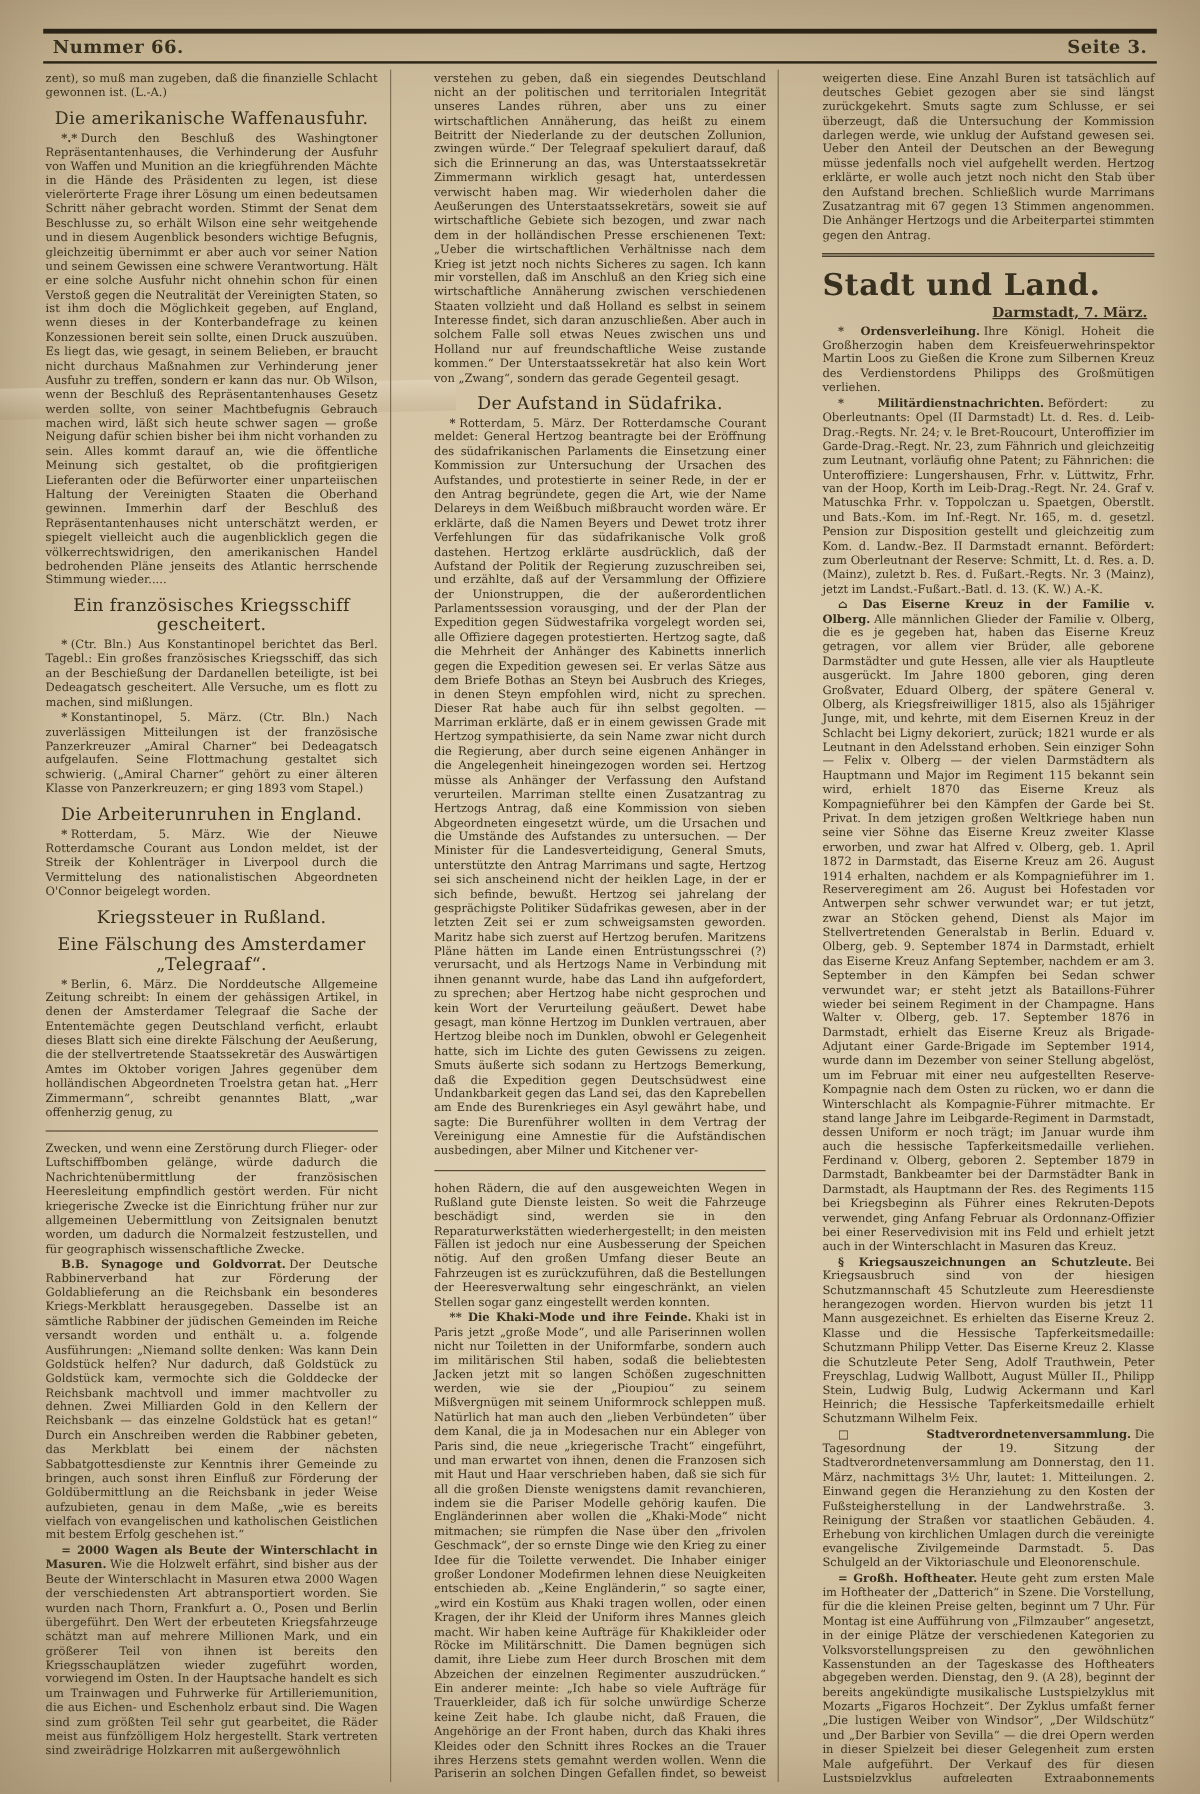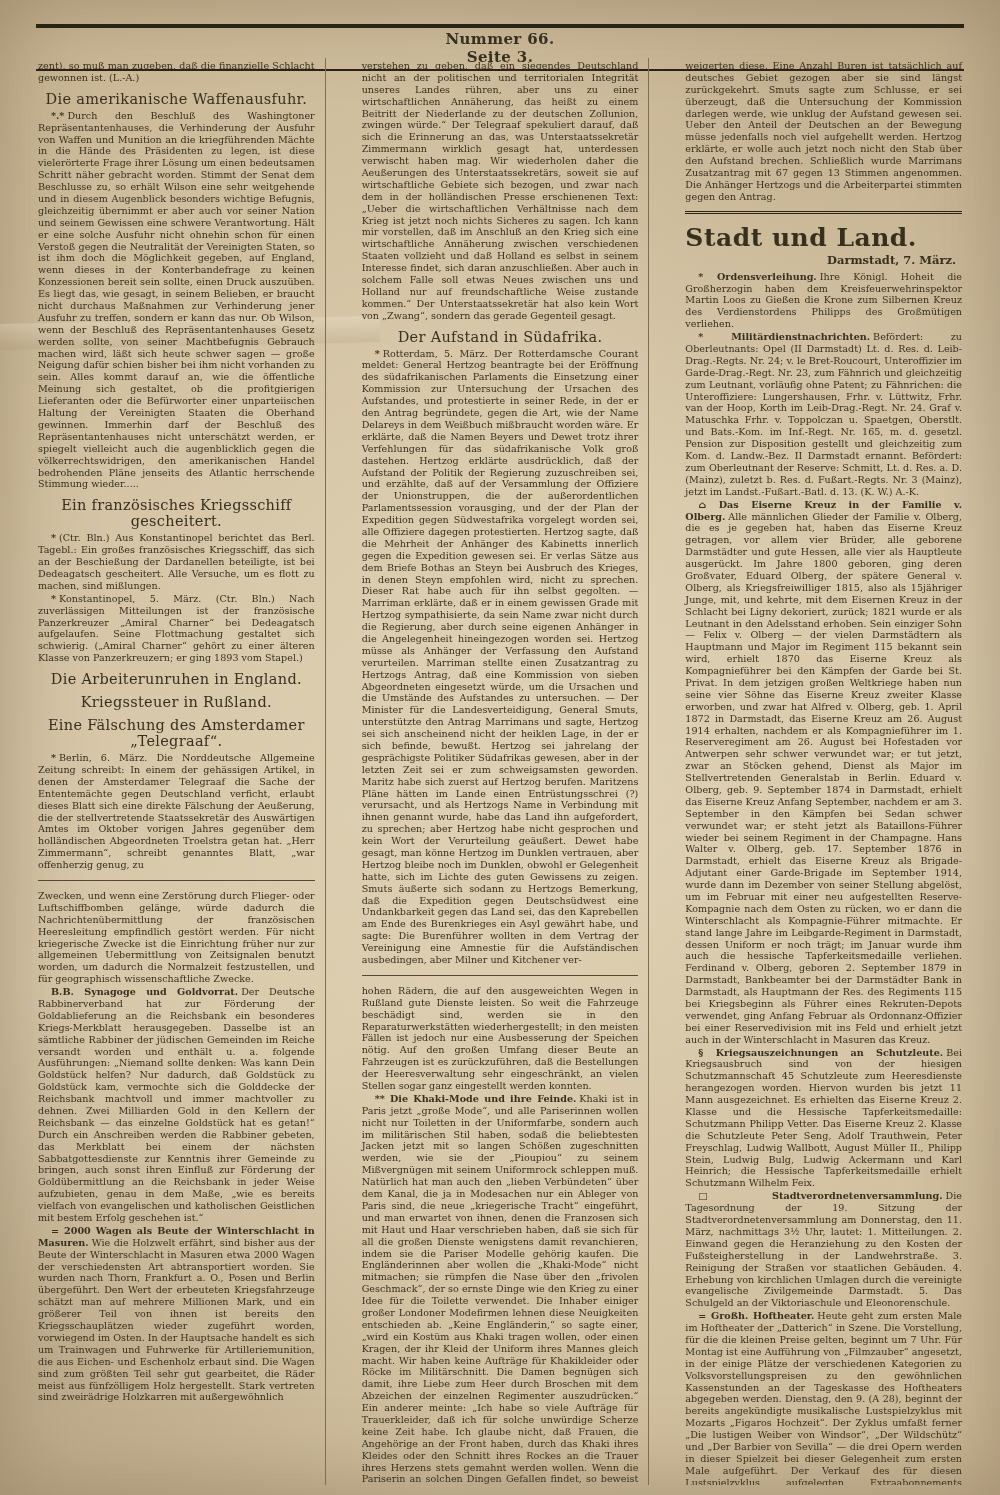--- a/index.html
+++ b/index.html
@@ -20,23 +20,22 @@
     box-shadow:inset 0 0 90px rgba(92,72,45,.38);
   }
   .page::before{ 
     content:"";position:absolute;left:0;top:320px;width:380px;height:26px;
     background:linear-gradient(rgba(255,250,235,.22),rgba(120,95,60,.10));
     transform:rotate(-1.2deg);pointer-events:none;
   }
   .masthead{
     position:absolute;left:36px;right:36px;top:24px;
     border-top:4px solid #2b2315;border-bottom:2px solid #2b2315;
-    padding:2px 8px 3px;display:flex;justify-content:space-between;align-items:center;
+    padding:2px 8px 3px;display:flex;justify-content:space-between;align-items:flex-start;
     font-weight:bold;
-    flex-direction:column;
   }
   .masthead .issue,.masthead .pageno{font-size:15px;letter-spacing:.4px;}
   .masthead .title{font-size:17px;letter-spacing:.3px;}
   .columns{
     position:absolute;left:36px;right:36px;top:58px;bottom:10px;
     display:flex;
   }
   .col{flex:1 1 0;padding:2px 10px 0;overflow:hidden;}
   .col:first-child{padding-left:2px;}
   .col:last-child{padding-right:2px;}
@@ -49,21 +48,21 @@
   .lead{font-weight:bold;margin-right:3px;}
   .lead:empty{display:none;}
   .headline{
     font-size:14.5px;font-weight:normal;text-align:center;
     margin:7px 0 3px;letter-spacing:.3px;
   }
   .section-title{
     font-size:25px;font-weight:bold;text-align:left;
     margin:9px 0 0;letter-spacing:.5px;
   }
-  .dateline{font-size:11.5px;font-weight:bold;text-align:right;margin:1px 6px 4px 0;}
+  .dateline{font-size:11.5px;font-weight:bold;text-align:right;margin:1px 6px 4px 0;text-decoration:underline;}
   hr.rule{border:none;border-top:1px solid #564934;margin:9px 0;}
   hr.double-rule{border:none;border-top:3px double #2b2315;margin:8px 0 2px;}
 </style>
 </head>
 <body>
 
 <div class="page">
 
   <header class="masthead">
     <span class="issue">Nummer 66.</span>
@@ -73,20 +72,21 @@
   <main class="columns">
 
     <section class="col">
       <p class="para cont"><span>zent), so muß man zugeben, daß die finanzielle Schlacht gewonnen ist. (L.-A.)</span></p>
       <h2 class="headline">Die amerikanische Waffenausfuhr.</h2>
       <p class="para"><b class="lead">*.*</b><span>Durch den Beschluß des Washingtoner Repräsentantenhauses, die Verhinderung der Ausfuhr von Waffen und Munition an die kriegführenden Mächte in die Hände des Präsidenten zu legen, ist diese vielerörterte Frage ihrer Lösung um einen bedeutsamen Schritt näher gebracht worden. Stimmt der Senat dem Beschlusse zu, so erhält Wilson eine sehr weitgehende und in diesem Augenblick besonders wichtige Befugnis, gleichzeitig übernimmt er aber auch vor seiner Nation und seinem Gewissen eine schwere Verantwortung. Hält er eine solche Ausfuhr nicht ohnehin schon für einen Verstoß gegen die Neutralität der Vereinigten Staten, so ist ihm doch die Möglichkeit gegeben, auf England, wenn dieses in der Konterbandefrage zu keinen Konzessionen bereit sein sollte, einen Druck auszuüben. Es liegt das, wie gesagt, in seinem Belieben, er braucht nicht durchaus Maßnahmen zur Verhinderung jener Ausfuhr zu treffen, sondern er kann das nur. Ob Wilson, wenn der Beschluß des Repräsentantenhauses Gesetz werden sollte, von seiner Machtbefugnis Gebrauch machen wird, läßt sich heute schwer sagen — große Neigung dafür schien bisher bei ihm nicht vorhanden zu sein. Alles kommt darauf an, wie die öffentliche Meinung sich gestaltet, ob die profitgierigen Lieferanten oder die Befürworter einer unparteiischen Haltung der Vereinigten Staaten die Oberhand gewinnen. Immerhin darf der Beschluß des Repräsentantenhauses nicht unterschätzt werden, er spiegelt vielleicht auch die augenblicklich gegen die völkerrechtswidrigen, den amerikanischen Handel bedrohenden Pläne jenseits des Atlantic herrschende Stimmung wieder.....</span></p>
       <h2 class="headline">Ein französisches Kriegsschiff gescheitert.</h2>
       <p class="para"><b class="lead">*</b><span>(Ctr. Bln.) Aus Konstantinopel berichtet das Berl. Tagebl.: Ein großes französisches Kriegsschiff, das sich an der Beschießung der Dardanellen beteiligte, ist bei Dedeagatsch gescheitert. Alle Versuche, um es flott zu machen, sind mißlungen.</span></p>
       <p class="para"><b class="lead">*</b><span>Konstantinopel, 5. März. (Ctr. Bln.) Nach zuverlässigen Mitteilungen ist der französische Panzerkreuzer „Amiral Charner“ bei Dedeagatsch aufgelaufen. Seine Flottmachung gestaltet sich schwierig. („Amiral Charner“ gehört zu einer älteren Klasse von Panzerkreuzern; er ging 1893 vom Stapel.)</span></p>
       <h2 class="headline">Die Arbeiterunruhen in England.</h2>
+      <p class="para"><b class="lead">*</b><span>Rotterdam, 5. März. Wie der Nieuwe Rotterdamsche Courant aus London meldet, ist der Streik der Kohlenträger in Liverpool durch die Vermittelung des nationalistischen Abgeordneten O'Connor beigelegt worden.</span></p>
       <h2 class="headline">Kriegssteuer in Rußland.</h2>
       <h2 class="headline">Eine Fälschung des Amsterdamer „Telegraaf“.</h2>
       <p class="para"><b class="lead">*</b><span>Berlin, 6. März. Die Norddeutsche Allgemeine Zeitung schreibt: In einem der gehässigen Artikel, in denen der Amsterdamer Telegraaf die Sache der Ententemächte gegen Deutschland verficht, erlaubt dieses Blatt sich eine direkte Fälschung der Aeußerung, die der stellvertretende Staatssekretär des Auswärtigen Amtes im Oktober vorigen Jahres gegenüber dem holländischen Abgeordneten Troelstra getan hat. „Herr Zimmermann“, schreibt genanntes Blatt, „war offenherzig genug, zu</span></p>
       <hr class="rule">
       <p class="para cont"><span>Zwecken, und wenn eine Zerstörung durch Flieger- oder Luftschiffbomben gelänge, würde dadurch die Nachrichtenübermittlung der französischen Heeresleitung empfindlich gestört werden. Für nicht kriegerische Zwecke ist die Einrichtung früher nur zur allgemeinen Uebermittlung von Zeitsignalen benutzt worden, um dadurch die Normalzeit festzustellen, und für geographisch wissenschaftliche Zwecke.</span></p>
       <p class="para"><b class="lead">B.B. Synagoge und Goldvorrat.</b><span>Der Deutsche Rabbinerverband hat zur Förderung der Goldablieferung an die Reichsbank ein besonderes Kriegs-Merkblatt herausgegeben. Dasselbe ist an sämtliche Rabbiner der jüdischen Gemeinden im Reiche versandt worden und enthält u. a. folgende Ausführungen: „Niemand sollte denken: Was kann Dein Goldstück helfen? Nur dadurch, daß Goldstück zu Goldstück kam, vermochte sich die Golddecke der Reichsbank machtvoll und immer machtvoller zu dehnen. Zwei Milliarden Gold in den Kellern der Reichsbank — das einzelne Goldstück hat es getan!“ Durch ein Anschreiben werden die Rabbiner gebeten, das Merkblatt bei einem der nächsten Sabbatgottesdienste zur Kenntnis ihrer Gemeinde zu bringen, auch sonst ihren Einfluß zur Förderung der Goldübermittlung an die Reichsbank in jeder Weise aufzubieten, genau in dem Maße, „wie es bereits vielfach von evangelischen und katholischen Geistlichen mit bestem Erfolg geschehen ist.“</span></p>
       <p class="para"><b class="lead">= 2000 Wagen als Beute der Winterschlacht in Masuren.</b><span>Wie die Holzwelt erfährt, sind bisher aus der Beute der Winterschlacht in Masuren etwa 2000 Wagen der verschiedensten Art abtransportiert worden. Sie wurden nach Thorn, Frankfurt a. O., Posen und Berlin übergeführt. Den Wert der erbeuteten Kriegsfahrzeuge schätzt man auf mehrere Millionen Mark, und ein größerer Teil von ihnen ist bereits den Kriegsschauplätzen wieder zugeführt worden, vorwiegend im Osten. In der Hauptsache handelt es sich um Trainwagen und Fuhrwerke für Artilleriemunition, die aus Eichen- und Eschenholz erbaut sind. Die Wagen sind zum größten Teil sehr gut gearbeitet, die Räder meist aus fünfzölligem Holz hergestellt. Stark vertreten sind zweirädrige Holzkarren mit außergewöhnlich</span></p>
     </section>
 
     <section class="col">

